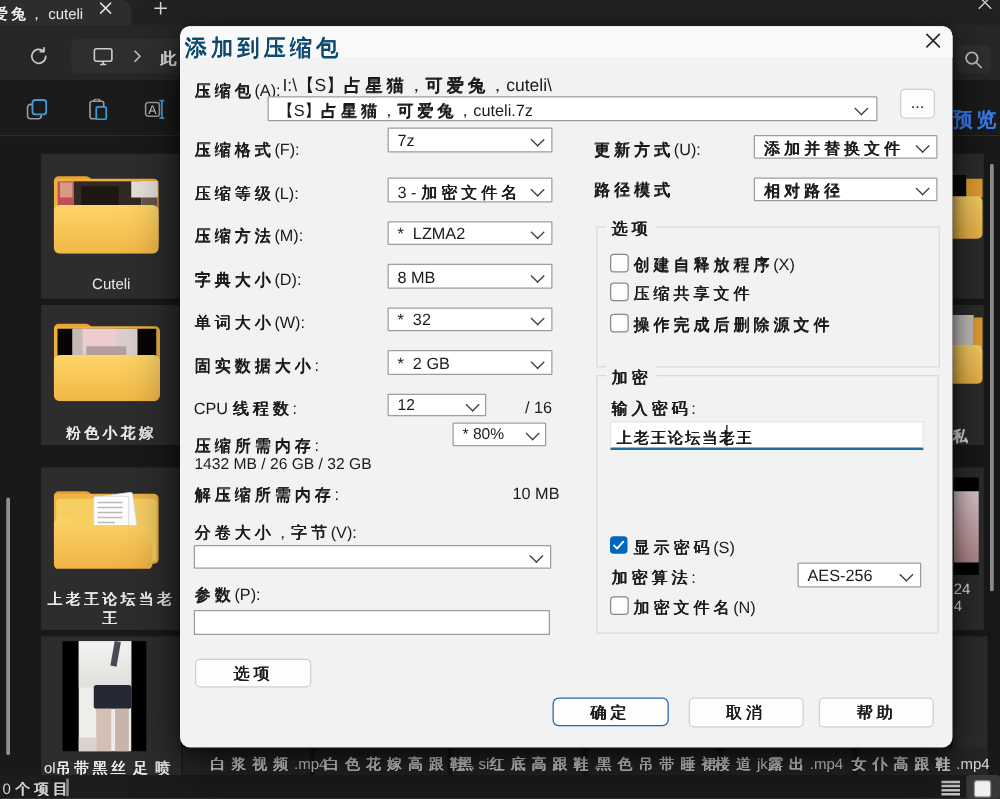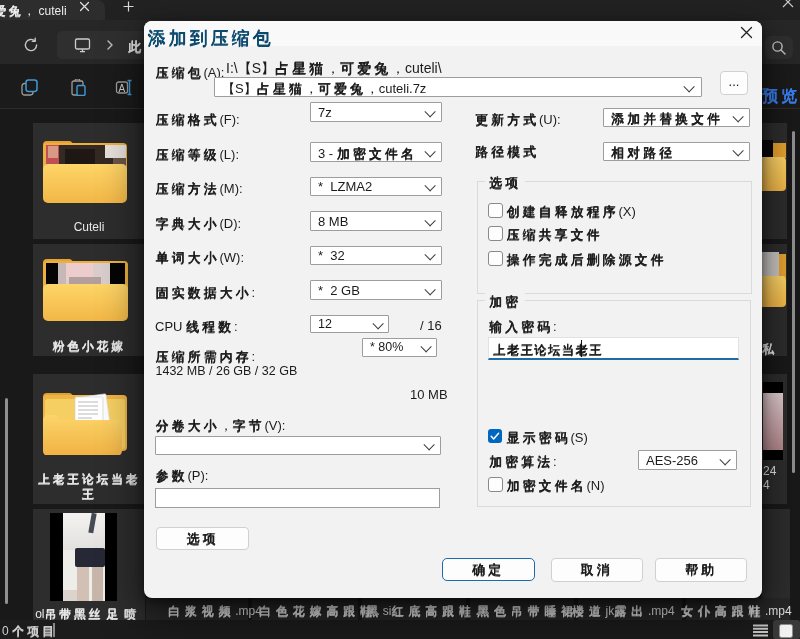--- a/index.html
+++ b/index.html
@@ -275,20 +275,21 @@
       <span class="t" style="top:1px;font-size:12.5px">12</span>
       <div class="chv" style="right:7px;top:4px"></div>
     </div>
   <span class="ab lb" style="left:276px;top:296.5px">/ 16</span>
   <span class="ab lb" style="left:11.5px;top:327px"><i>压缩所需内存</i>:</span>
   <div class="ab cmb" style="left:218px;top:317px;width:73px;height:17px">
       <span class="t" style="top:1px;font-size:12.5px">* 80%</span>
       <div class="chv" style="right:7px;top:4px"></div>
     </div>
   <span class="ab lb" style="left:11.5px;top:343px;font-size:12.5px">1432 MB / 26 GB / 32 GB</span>
+  <span class="ab lb" style="left:11.5px;top:365.5px"><i>解压缩所需内存</i>:</span>
   <span class="ab lb" style="left:266px;top:365.5px">10 MB</span>
   <span class="ab lb" style="left:11.5px;top:395.5px"><i>分卷大小</i>，<i>字节</i>(V):</span>
   <div class="ab cmb" style="left:11px;top:414.5px;width:284px;height:17.5px">
       <div class="chv" style="right:8px;top:4.5px"></div>
     </div>
   <span class="ab lb" style="left:11.5px;top:446px"><i>参数</i>(P):</span>
   <div class="ab inp" style="left:11px;top:467px;width:283px;height:18px"></div>
   <div class="ab btn" style="left:12px;top:506px;width:91px;height:21px;line-height:21px"><i>选项</i></div>
 
   <span class="ab lb" style="left:331px;top:89.5px"><i>更新方式</i>(U):</span>

